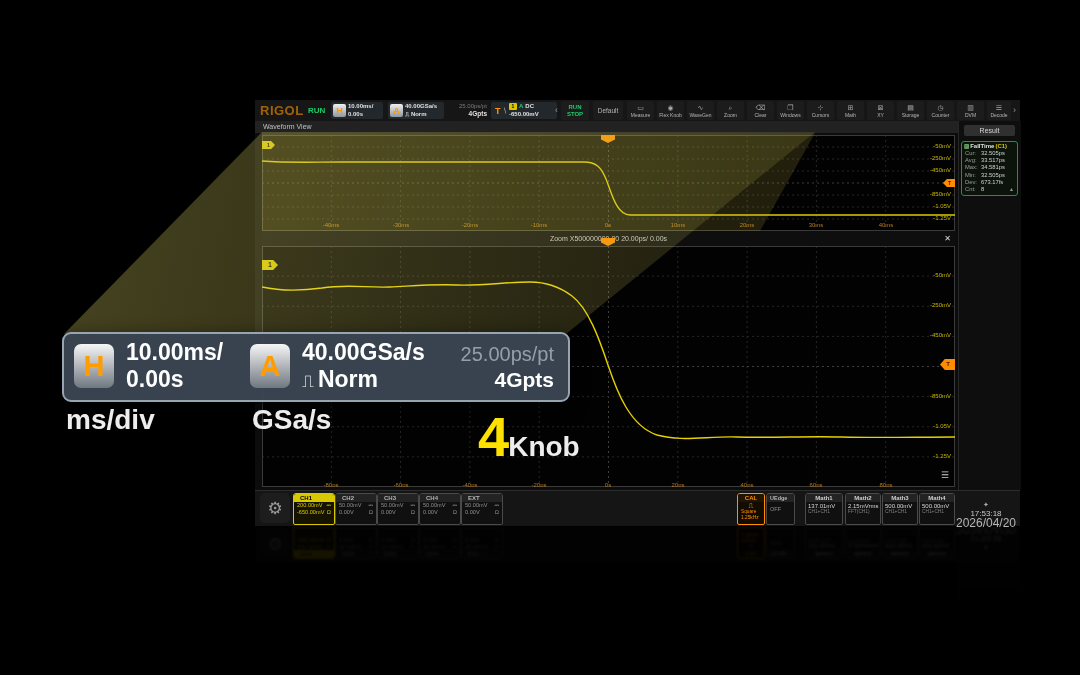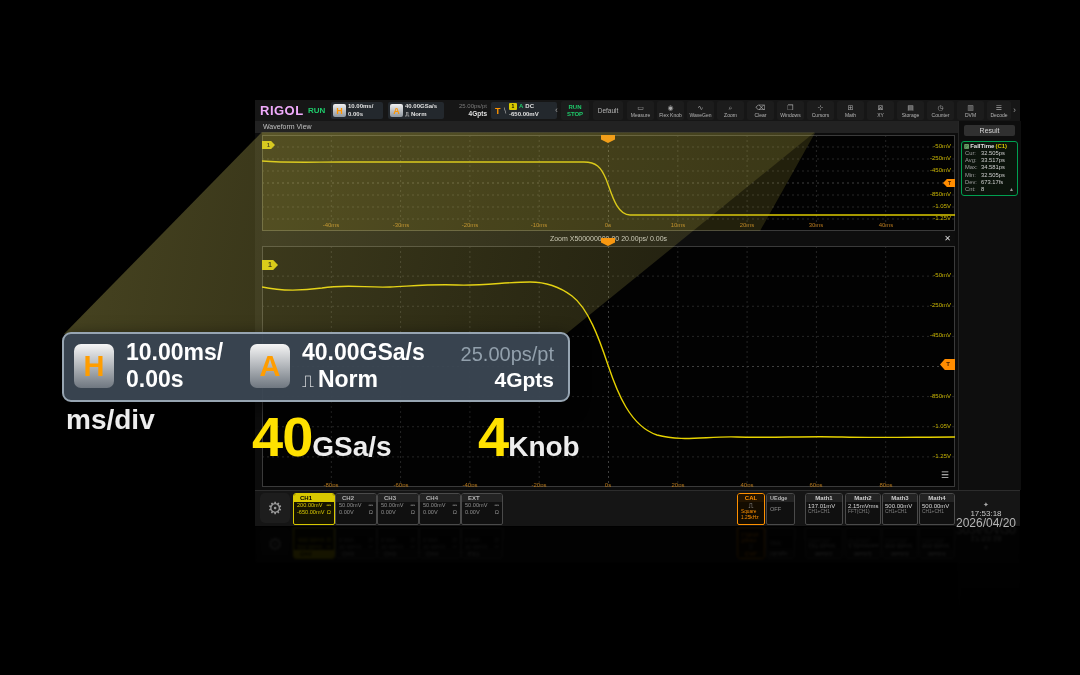--- a/index.html
+++ b/index.html
@@ -3,21 +3,21 @@
 <meta charset="utf-8">
 <style>
   html,body{margin:0;padding:0;background:#000;}
   #stage{position:relative;width:1080px;height:675px;background:#000;overflow:hidden;
          font-family:"Liberation Sans",sans-serif;}
 
   
   #scope{position:absolute;left:255px;top:100px;width:765px;height:425px;background:#0c0c0c;}
 
   .toolbar{position:absolute;left:0;top:0;width:765px;height:21px;background:#161616;border-bottom:1px solid #040404;}
-  .logo{position:absolute;left:5px;top:3px;font-size:13px;font-weight:bold;color:#f0abfc;letter-spacing:.5px;}
+  .logo{position:absolute;left:5px;top:3px;font-size:13px;font-weight:bold;color:#a16207;letter-spacing:.5px;}
   .runind{position:absolute;left:53px;top:6px;font-size:8px;font-weight:bold;color:#1ec96a;}
   .infobox{position:absolute;top:2px;height:17px;background:#23282d;border-radius:2px;display:flex;align-items:center;}
   .mini-badge{width:13px;height:13px;margin:0 2px;background:linear-gradient(#f0f0f0,#8e969e);border-radius:2px;
               color:#ff9500;font-size:9px;font-weight:bold;display:flex;align-items:center;justify-content:center;}
   .info-col{display:flex;flex-direction:column;justify-content:center;font-size:6px;line-height:7.5px;font-weight:bold;color:#e0e0e0;}
   .acq{position:absolute;left:192px;top:2px;width:40px;text-align:right;line-height:8px;}
   .acq .l1{font-size:6px;color:#7a7a7a;}
   .acq .l2{font-size:6.5px;font-weight:bold;color:#e0e0e0;}
   .tletter{color:#ff9500;font-weight:bold;font-size:9px;margin:0 2px;}
   .slope{color:#bbb;font-size:7px;}
@@ -478,21 +478,20 @@
     <div class="cright">
       <div class="g1">25.00ps/pt</div>
       <div class="g2">4Gpts</div>
     </div>
   </div>
 
   <div class="hl" style="left:66px;top:404px;">
     <span class="unit">ms/div</span>
   </div>
   <div class="hl" style="left:252px;top:404px;">
-    <span class="num">40</span>
     <span class="unit">GSa/s</span>
   </div>
   <div class="hl" style="left:478px;top:404px;">
     <span class="num">4</span>
     <span class="unit">Knob</span>
   </div>
 
 <div class="reflection">
 
     <div class="grid">

